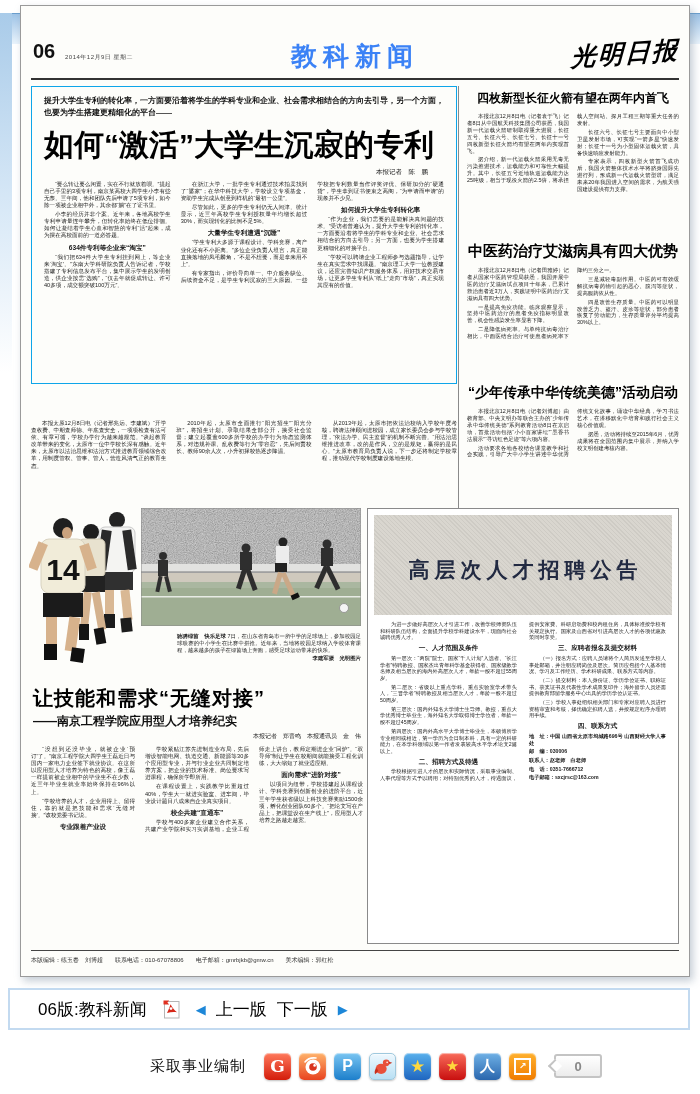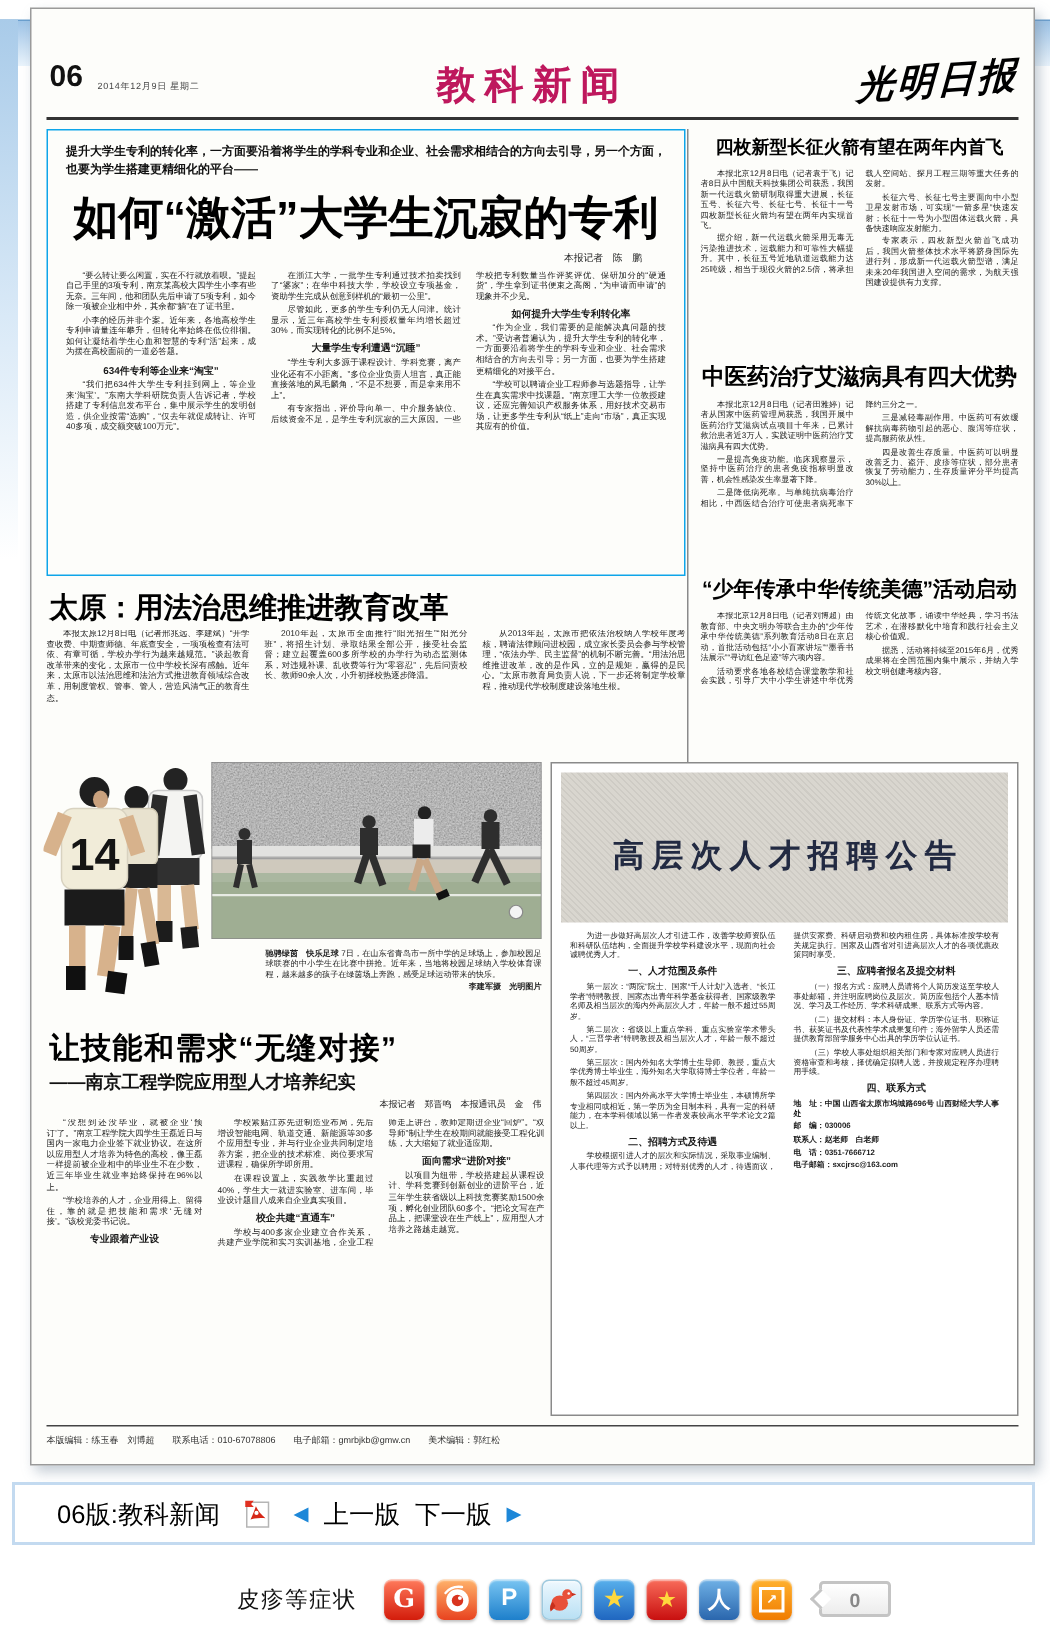--- a/index.html
+++ b/index.html
@@ -11,30 +11,30 @@
   .band{left:0;top:13px;width:700px;height:30px;background:linear-gradient(#9fc4e7,#eaf4fc);border-top:1px solid #6b9fce;}
   .lstrip{left:0;top:13px;width:12px;height:360px;background:linear-gradient(180deg,#a9cbe9,#d9e9f7 55%,rgba(255,255,255,0));}
 
   
   .sheet{left:20px;top:5px;width:668px;height:970px;background:#fdfdfa;border:1px solid #9a9a9a;
          box-shadow:3px 4px 8px rgba(110,130,150,.4);position:absolute;}
   .sheet .abs{position:absolute;}
 
   .pageno{left:12px;top:34px;font-size:20px;font-weight:bold;color:#111;}
   .pdate{left:44px;top:47px;font-size:6px;color:#444;letter-spacing:.5px;}
-  .section-title{left:0;top:33px;width:668px;text-align:center;font-size:26px;font-weight:900;letter-spacing:6px;color:#be185d;pointer-events:none;}
+  .section-title{left:0;top:33px;width:668px;text-align:center;font-size:26px;font-weight:900;letter-spacing:6px;color:#3b82f6;pointer-events:none;}
   .masthead{right:10px;top:31px;font-family:"DejaVu Serif","Liberation Serif",serif;font-style:italic;font-weight:bold;
             font-size:25px;color:#000;transform:rotate(-4deg) skewX(-6deg);letter-spacing:2px;}
   .hrule{left:10px;top:72px;width:648px;height:2px;background:#333;}
   .vrule{left:437px;top:80px;width:1px;height:424px;background:#8a8a8a;}
 
   
   .mainbox{left:10px;top:80px;width:426px;height:298px;border:1px solid #0ea5e9;box-sizing:border-box;padding:8px 12px 4px;}
   .kicker{font-size:8px;font-weight:bold;line-height:1.55;color:#111;text-align:justify;}
-  .bighead{margin:5px 0 2px;text-align:center;font-size:30px;font-weight:900;color:#000;letter-spacing:0;white-space:nowrap;}
+  .bighead{margin:5px 0 2px;font-size:30px;font-weight:900;color:#000;letter-spacing:0;white-space:nowrap;}
   .byline-r{text-align:right;font-size:6.5px;color:#222;margin:1px 16px 4px 0;}
   .cols3{column-count:3;column-gap:10px;text-align:justify;font-size:5.6px;line-height:7.1px;color:#1a1a1a;overflow:hidden;}
   .cols2{column-count:2;column-gap:8px;text-align:justify;font-size:5.4px;line-height:6.9px;color:#1a1a1a;overflow:hidden;}
   .mainbody{height:192px;}
   .bp{margin:0 0 2px;text-indent:11px;}
   .inter{font-weight:bold;text-align:center;font-size:6.6px;margin:4px 0 3px;text-indent:0;}
   .contact{font-weight:bold;margin:2px 0;text-indent:0;}
 
   
   .rart{left:446px;width:212px;}
@@ -155,21 +155,20 @@
     </div>
     <div class="abs rart" style="top:378px;">
       <div class="rtitle" style="font-size:14px;">“少年传承中华传统美德”活动启动</div>
       <div class="cols2" style="height:92px;">
           <div class="bp">本报北京12月8日电（记者刘博超）由教育部、中央文明办等联合主办的“少年传承中华传统美德”系列教育活动8日在京启动，首批活动包括“小小百家讲坛”“墨香书法展示”“寻访红色足迹”等六项内容。</div>
           <div class="bp">活动要求各地各校结合课堂教学和社会实践，引导广大中小学生讲述中华优秀传统文化故事，诵读中华经典，学习书法艺术，在潜移默化中培育和践行社会主义核心价值观。</div>
           <div class="bp">据悉，活动将持续至2015年6月，优秀成果将在全国范围内集中展示，并纳入学校文明创建考核内容。</div>
         </div>
     </div>
 
-    <div class="abs tyhead">太原：用法治思维推进教育改革</div>
     <div class="abs tybody cols3">
         <div class="bp">本报太原12月8日电（记者邢兆远、李建斌）“开学查收费、中期查师德、年底查安全，一项项检查有法可依、有章可循，学校办学行为越来越规范。”谈起教育改革带来的变化，太原市一位中学校长深有感触。近年来，太原市以法治思维和法治方式推进教育领域综合改革，用制度管权、管事、管人，营造风清气正的教育生态。</div>
         <div class="bp">2010年起，太原市全面推行“阳光招生”“阳光分班”，将招生计划、录取结果全部公开，接受社会监督；建立起覆盖600多所学校的办学行为动态监测体系，对违规补课、乱收费等行为“零容忍”，先后问责校长、教师90余人次，小升初择校热逐步降温。</div>
         <div class="bp">从2013年起，太原市把依法治校纳入学校年度考核，聘请法律顾问进校园，成立家长委员会参与学校管理，“依法办学、民主监督”的机制不断完善。“用法治思维推进改革，改的是作风，立的是规矩，赢得的是民心。”太原市教育局负责人说，下一步还将制定学校章程，推动现代学校制度建设落地生根。</div>
       </div>
 
     <div class="abs photo-cut">
       <svg width="118" height="158" viewBox="0 0 118 158">
 
         <circle cx="88" cy="14" r="8" fill="#232323"></circle>
@@ -315,21 +314,21 @@
     </span>
     <span class="navgroup">
       <span class="navarrow">◀</span>
       <span class="navlink">上一版</span>
       <span class="navlink">下一版</span>
       <span class="navarrow">▶</span>
     </span>
   </div>
 
   <div class="abs sharerow">
-    <span class="sharelabel">皮疹等症状</span>
+    <span class="sharelabel">采取事业编制</span>
 
     <span class="tile t-google">
       <span class="g">G</span>
     </span>
 
     <span class="tile t-weibo">
       <svg width="27" height="27" viewBox="0 0 27 27">
         <circle cx="14" cy="14" r="7.5" fill="#ffffff"></circle>
         <circle cx="14" cy="14" r="3.8" fill="#d9341f"></circle>
         <circle cx="15.6" cy="12.4" r="1.3" fill="#ffffff"></circle>

